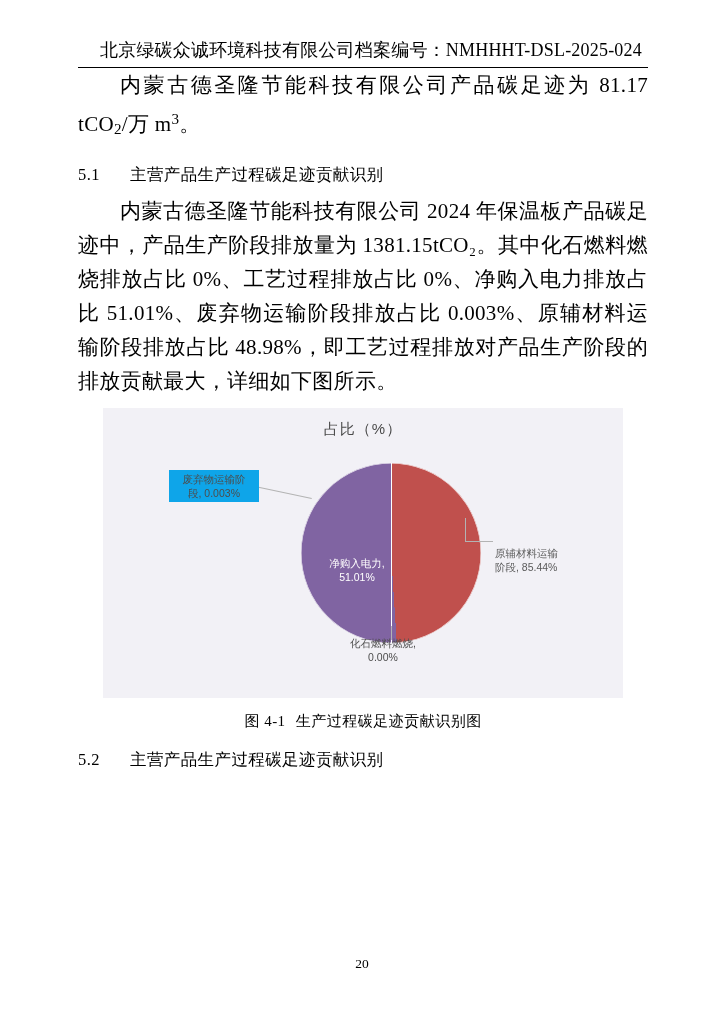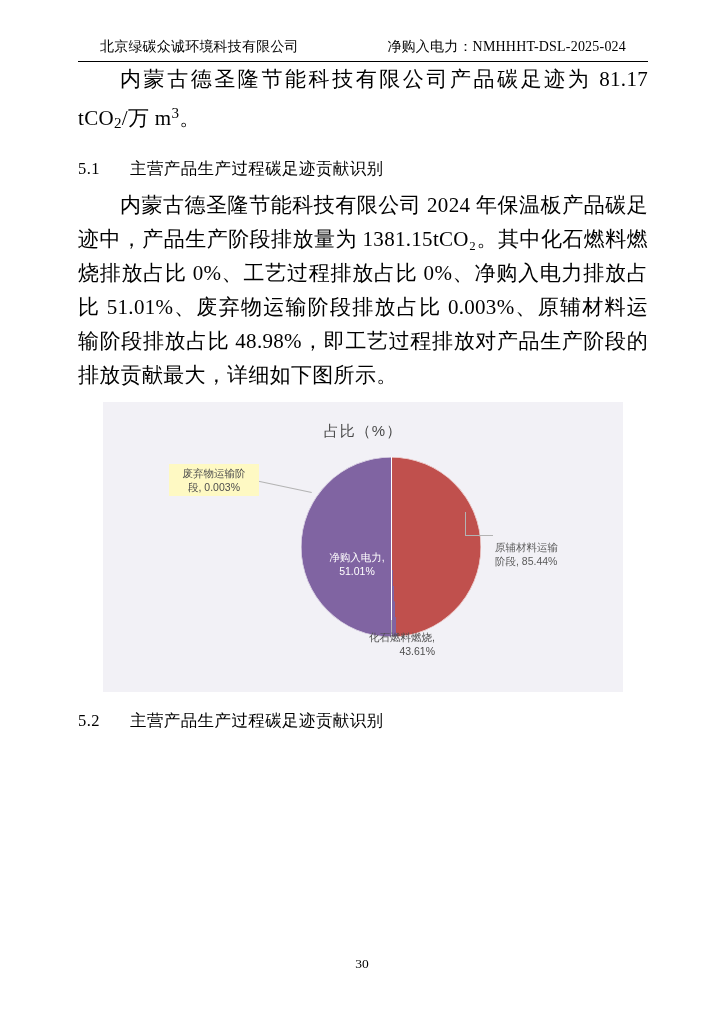--- a/index.html
+++ b/index.html
@@ -20,21 +20,21 @@
     position: absolute;
     left: 78px;
     top: 38px;
     width: 570px;
   }
   
   .page-header {
     display: flex;
     justify-content: space-between;
     align-items: baseline;
-    font-size: 14px;
+    font-size: 18px;
     letter-spacing: 0.2px;
     padding: 0 22px 5px 22px;
   }
   .page-header .hdr-left {
     white-space: nowrap;
   }
   .page-header .hdr-right {
     white-space: nowrap;
   }
   .header-rule {
@@ -73,21 +73,21 @@
     width: 520px;
     height: 290px;
     background: #f2f1f6;
     position: relative;
   }
   .chart-title {
     text-align: center;
     font-family: "Liberation Sans", sans-serif;
     font-size: 15px;
     color: #4a4a4a;
-    padding-top: 20px;
+    padding-top: 12px;
     letter-spacing: 1px;
   }
   .pie-wrap {
     position: absolute;
     left: 0; top: 0; right: 0; bottom: 0;
   }
   .pie {
     position: absolute;
     left: 198px;
     top: 55px;
@@ -115,37 +115,37 @@
     position: absolute;
     font-family: "Liberation Sans", sans-serif;
     font-size: 10.5px;
     line-height: 14px;
     color: #5a5a5a;
   }
   .lbl-waste {
     left: 66px;
     top: 62px;
     width: 86px;
-    background: #fef9c3;
+    background: #0ea5e9;
     text-align: center;
     padding: 2px 2px;
     color: #4d4d4d;
   }
   .lbl-elec {
     left: 214px;
     top: 148px;
     width: 80px;
     text-align: center;
     color: #ffffff;
   }
   .lbl-fossil {
     left: 228px;
     top: 228px;
     width: 104px;
-    text-align: right;
+    text-align: center;
     color: #4d4d4d;
   }
   .lbl-mat {
     left: 392px;
     top: 138px;
     width: 96px;
     text-align: left;
     color: #5a5a5a;
   }
   .leader {
@@ -197,21 +197,21 @@
 </style>
 </head>
 <body>
 
 <div class="page">
   <div class="content">
 
     <div class="page-header">
       <span class="hdr-left">北京绿碳众诚环境科技有限公司</span>
       <span class="hdr-right">
-        <span>净购入电力：</span><span>NMHHHT-DSL-2025-024</span>
+        <span>档案编号：</span><span>NMHHHT-DSL-2025-024</span>
       </span>
     </div>
     <div class="header-rule"></div>
 
     <p class="body-text first-para"><span>内蒙古德圣隆节能科技有限公司产品碳足迹为 81.17 tCO</span><sub>2</sub><span>/万 m</span><sup>3</sup><span>。</span></p>
 
     <h2 class="section-head">
       <span class="num">5.1</span><span>主营产品生产过程碳足迹贡献识别</span>
     </h2>
 
@@ -233,31 +233,34 @@
           <div>段, 0.003%</div>
         </div>
 
         <div class="lbl lbl-elec">
           <div>净购入电力,</div>
           <div>51.01%</div>
         </div>
 
         <div class="lbl lbl-fossil">
           <div>化石燃料燃烧,</div>
-          <div>43.61%</div>
+          <div>0.00%</div>
         </div>
 
         <div class="lbl lbl-mat">
           <div>原辅材料运输</div>
           <div>阶段, 85.44%</div>
         </div>
       </div>
     </div>
 
+    <p class="fig-caption">
+      <span class="cap-num">图 4-1</span><span>生产过程碳足迹贡献识别图</span>
+    </p>
 
     <h2 class="section-head">
       <span class="num">5.2</span><span>主营产品生产过程碳足迹贡献识别</span>
     </h2>
 
   </div>
 
-  <div class="page-number">30</div>
+  <div class="page-number">20</div>
 </div>
 
 </body></html>

